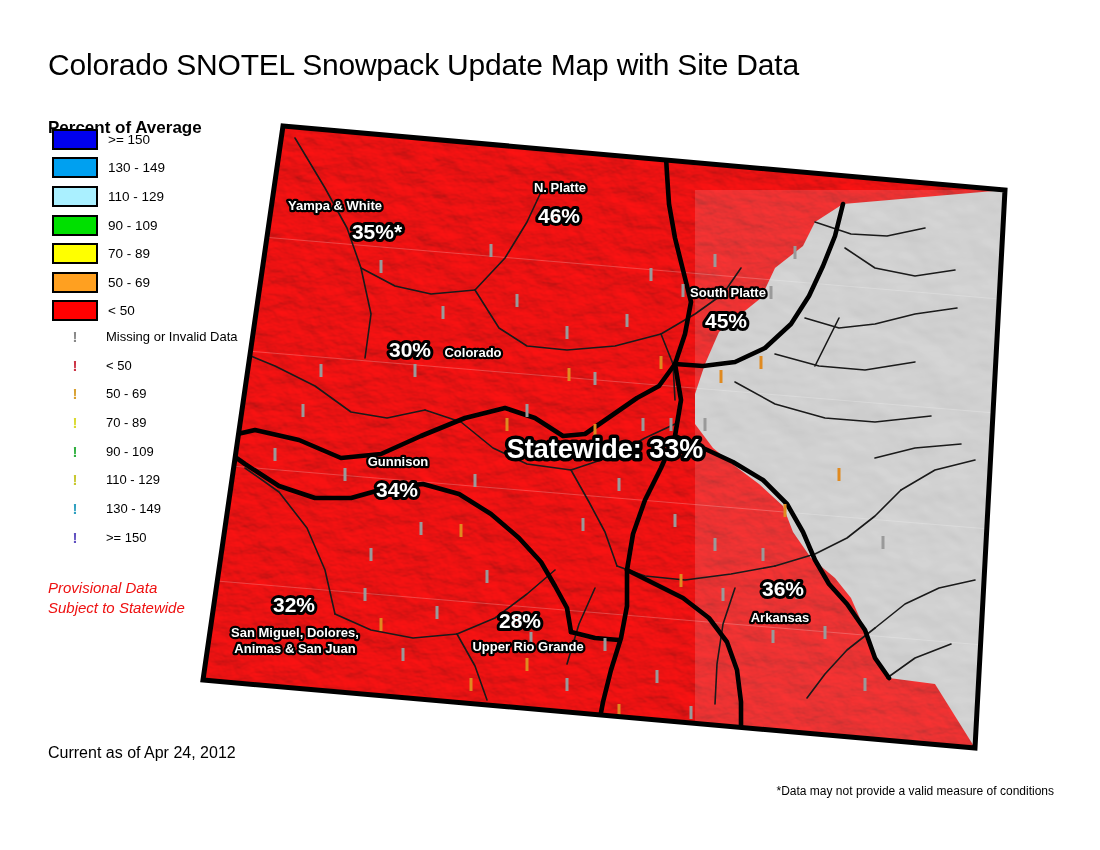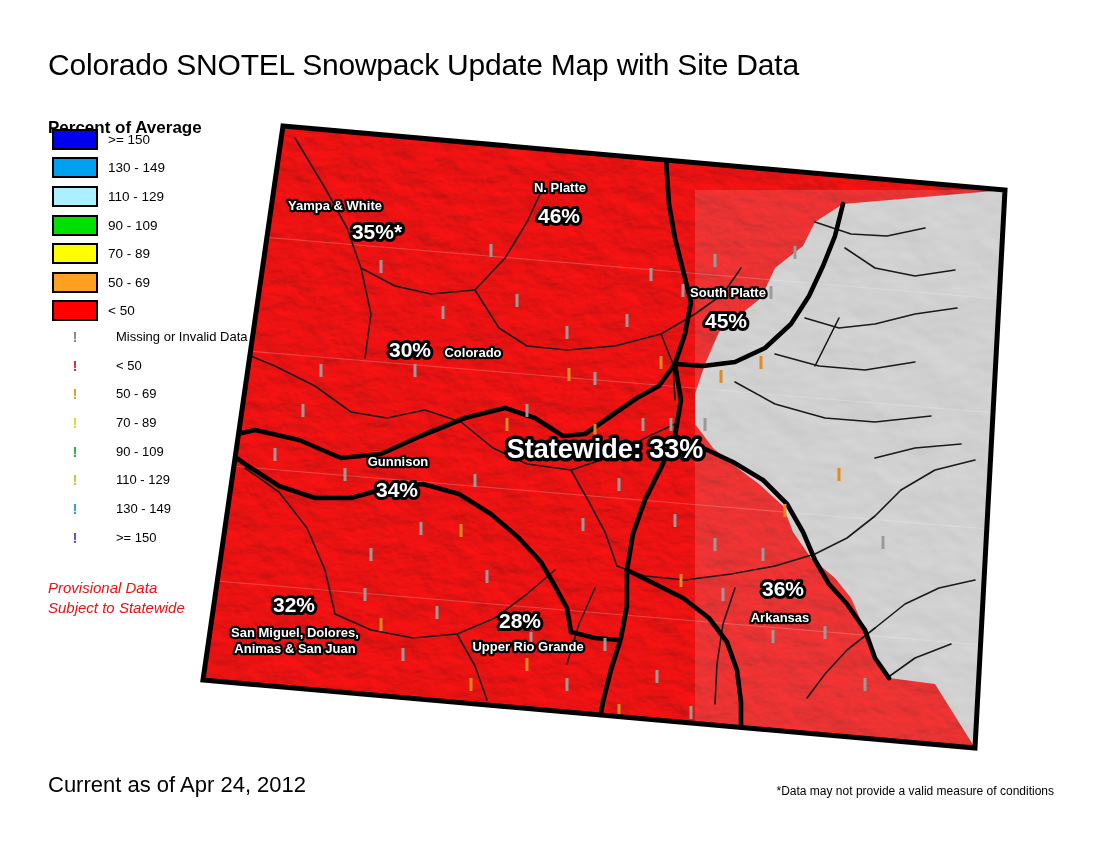--- a/index.html
+++ b/index.html
@@ -78,43 +78,43 @@
   .site-sym {
     width: 46px;
     flex: 0 0 auto;
     text-align: center;
     font-size: 15px;
     font-weight: bold;
     font-family: "Liberation Sans", sans-serif;
     line-height: 1;
   }
   .site-label {
-    margin-left: 18px;
+    margin-left: 8px;
     font-size: 13px;
     white-space: nowrap;
   }
 
   
   #provisional {
     position: absolute;
     left: 48px;
     top: 578px;
     font-size: 15px;
     font-style: italic;
     color: #ee1111;
     line-height: 1.35;
     white-space: nowrap;
   }
 
   
   #footer-date {
     position: absolute;
     left: 48px;
-    top: 772px;
-    font-size: 22px;
+    top: 744px;
+    font-size: 16px;
     white-space: nowrap;
   }
   #footer-note {
     position: absolute;
     right: 46px;
     top: 784px;
     font-size: 12px;
     white-space: nowrap;
   }
 

